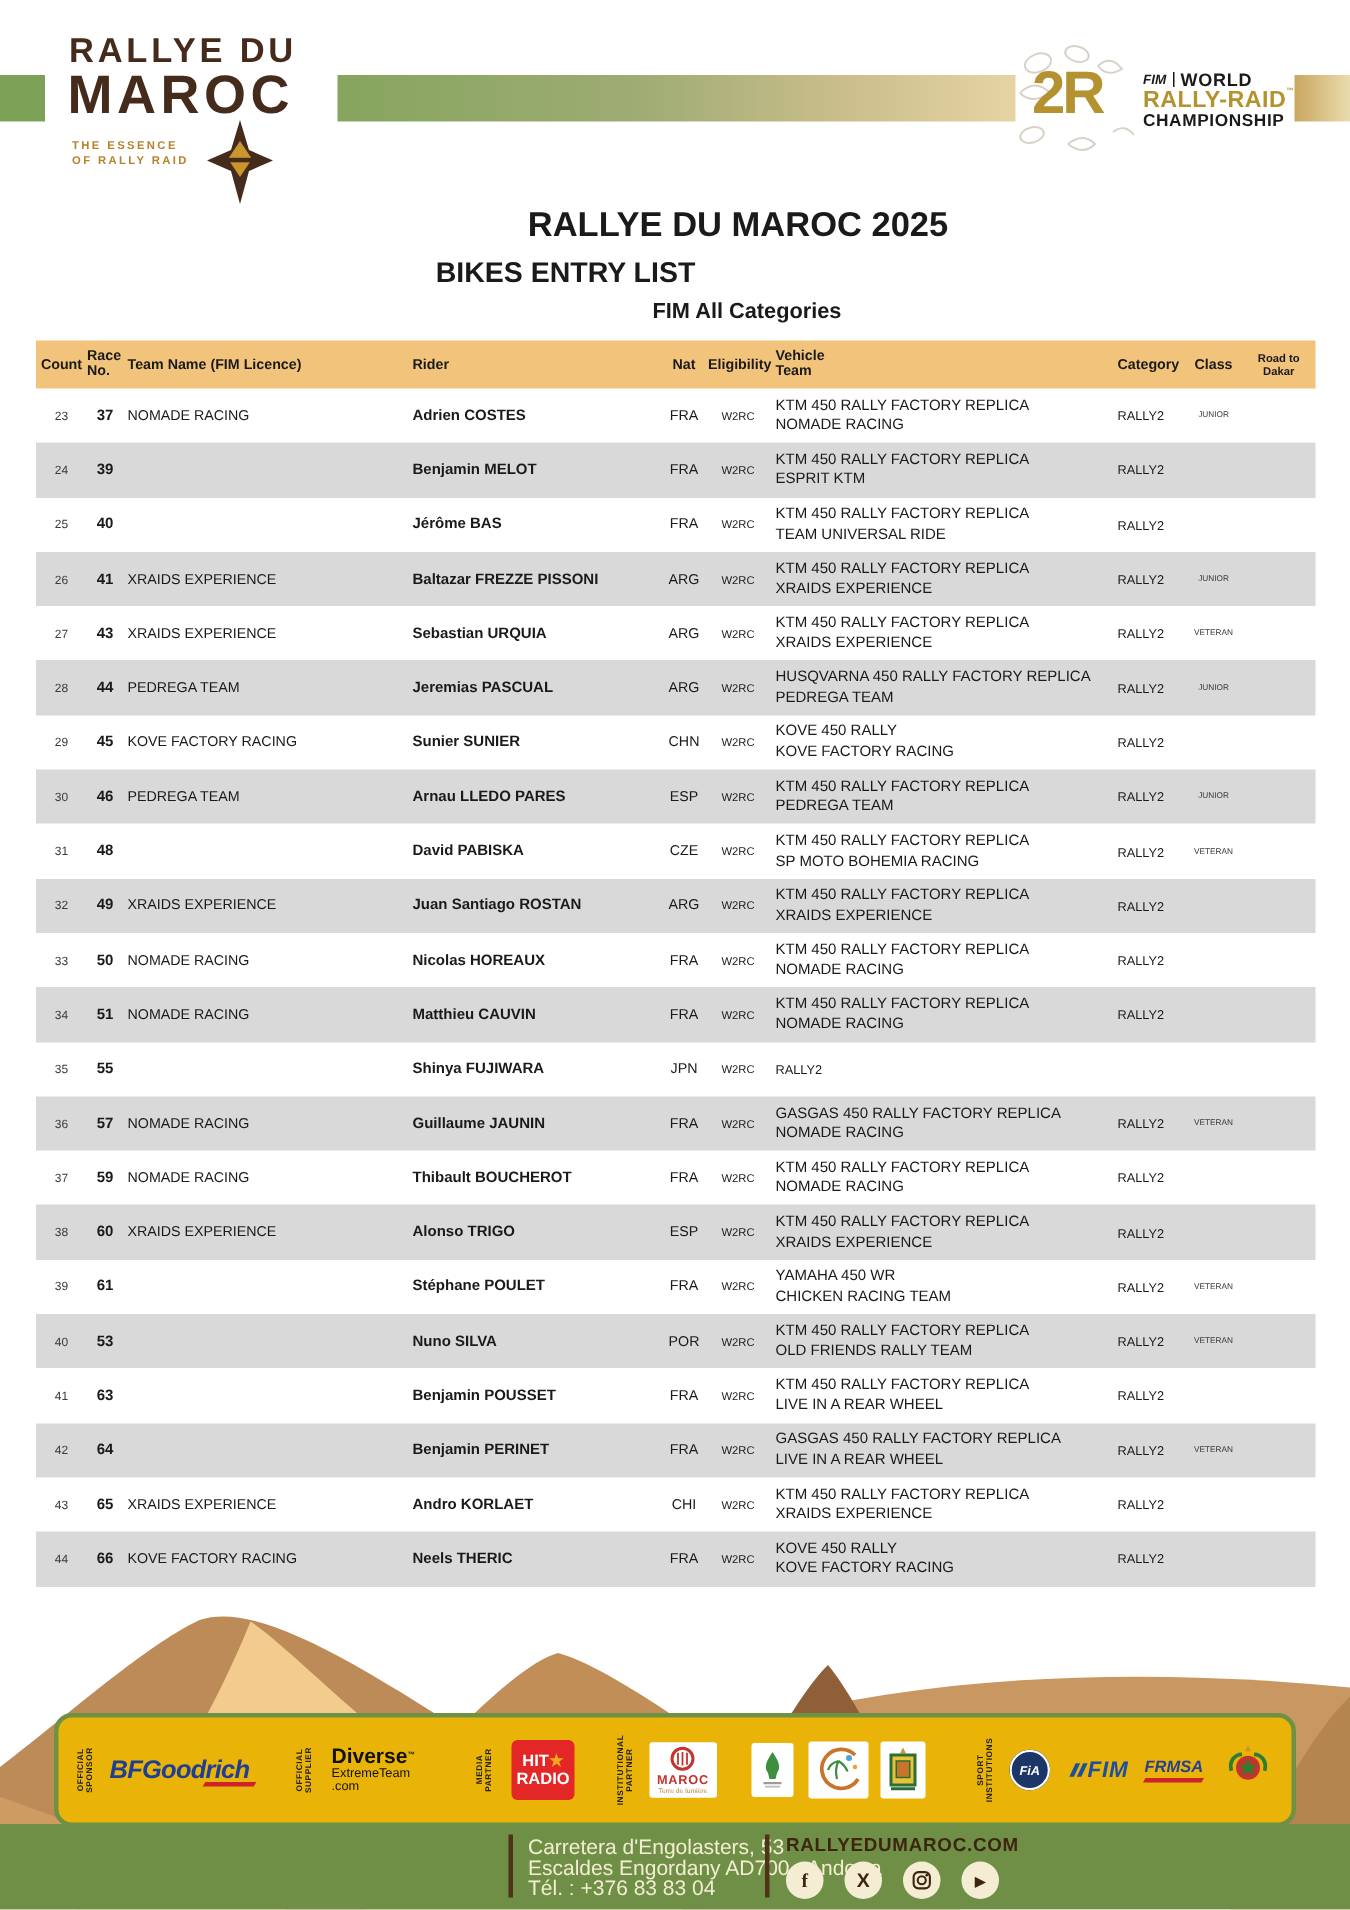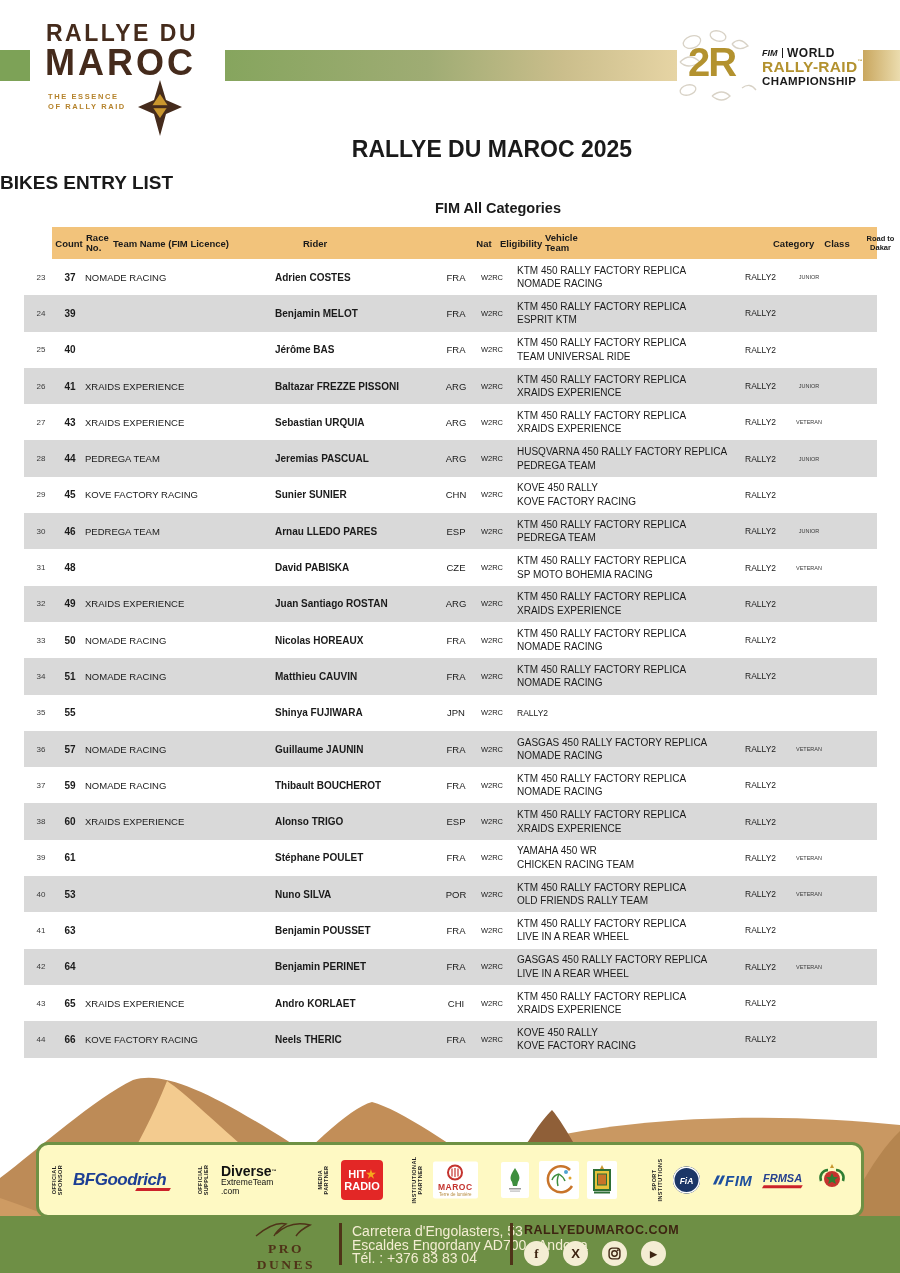--- a/index.html
+++ b/index.html
@@ -28,27 +28,27 @@
   .w2rc-row1{left:762px;top:46px;display:flex;align-items:center;gap:4px;}
   .w2rc-fim{font-size:9px;font-weight:800;font-style:italic;color:#1a1a1a;}
   .w2rc-sep{width:1.5px;height:10px;background:#1a1a1a;}
   .w2rc-world{font-size:12px;font-weight:800;color:#1a1a1a;letter-spacing:.5px;}
   .w2rc-rr{left:762px;top:58px;font-size:15.5px;font-weight:800;color:#B3922F;letter-spacing:.3px;}
   .w2rc-tm{font-size:5px;vertical-align:top;}
   .w2rc-champ{left:762px;top:75px;font-size:11.5px;font-weight:800;color:#1a1a1a;letter-spacing:.4px;}
 
   
   .title-main{left:0;top:136px;width:900px;text-align:center;font-size:23px;font-weight:800;padding-left:42px;}
-  .title-sub{left:0;top:172px;width:754px;font-size:19px;font-weight:800;}
+  .title-sub{left:0;top:172px;width:754px;text-align:center;font-size:19px;font-weight:800;}
   .title-cat{left:16px;top:200px;width:900px;text-align:center;font-size:14.5px;font-weight:800;padding-left:32px;}
 
   
   .entry-table{left:24px;top:227px;width:853px;}
   .tgrid{display:grid;grid-template-columns:34px 24px 190px 168px 32px 40px 228px 50px 38px 49px;align-items:center;}
-  .thead{background:#F2C37B;height:32px;font-weight:700;font-size:9.5px;margin-left:28px;}
+  .thead{background:#F2C37B;height:32px;font-weight:700;font-size:9.5px;}
   .thead .h-count{text-align:center;}
   .thead .h-race{line-height:10px;}
   .thead .h-team{padding-left:3px;}
   .thead .h-rider{padding-left:3px;}
   .thead .h-nat,.thead .h-elig,.thead .h-class{text-align:center;}
   .thead .h-vehicle{padding-left:5px;line-height:10px;}
   .thead .h-cat{padding-left:5px;}
   .thead .h-dakar{text-align:center;font-size:7.5px;}
   .trow{height:36.3px;}
   .trow.alt{background:#D9D9D9;}
@@ -59,21 +59,21 @@
   .c-nat{text-align:center;font-size:9.5px;}
   .c-elig{text-align:center;font-size:7.5px;}
   .c-vehicle{padding-left:5px;font-size:10px;line-height:13.5px;}
   .c-cat{padding-left:5px;font-size:8.5px;}
   .c-class{text-align:center;font-size:5.5px;color:#3a3a3a;}
 
   
   .dunes{left:0;top:1063px;}
 
   
-  .sponsor-panel{left:36px;top:1142px;width:828px;height:76px;background:#fef9c3;
+  .sponsor-panel{left:36px;top:1142px;width:828px;height:76px;background:#eab308;
     border:3px solid #6E9144;border-radius:12px;box-sizing:border-box;}
   .sp-item{position:absolute;top:50%;transform:translateY(-50%);}
   .vlabel{font-size:5.5px;font-weight:700;color:#222;letter-spacing:.4px;line-height:6px;
     writing-mode:vertical-rl;transform:translateY(-50%) rotate(180deg);text-align:center;}
   .bfg{font-size:17px;font-weight:800;font-style:italic;color:#1D3F94;letter-spacing:-.5px;}
   .bfg-red{position:absolute;right:-4px;bottom:-1px;width:34px;height:3px;background:#CC2229;transform:skewX(-30deg);}
   .diverse-l1{font-size:14px;font-weight:800;color:#111;line-height:13px;}
   .diverse-tm{font-size:5px;vertical-align:top;}
   .diverse-l2{font-size:8.5px;color:#111;line-height:9px;}
   .hitradio{width:42px;height:40px;background:#E32726;border-radius:4px;display:flex;flex-direction:column;
@@ -568,27 +568,20 @@
     <svg width="30" height="30" viewBox="0 0 30 30">
       <path d="M15 1 L17 5 L13 5 Z" fill="#C9962E"></path>
       <path d="M4 18 C2 12 6 7 11 7 M26 18 C28 12 24 7 19 7" stroke="#2E7D32" stroke-width="2.5" fill="none"></path>
       <circle cx="15" cy="16" r="8" fill="#C4332E"></circle>
       <path d="M15 10 L16.8 14 L21 14.3 L17.8 17 L18.9 21 L15 18.7 L11.1 21 L12.2 17 L9 14.3 L13.2 14 Z" fill="#2E7D32"></path>
     </svg>
   </div>
 </div>
 
 <div class="abs bottom-bar">
-  <div class="bb-item produnes">
-    <svg width="64" height="16" viewBox="0 0 64 16">
-      <path d="M2 15 C14 5 24 1 32 3 C26 7 22 11 20 15 M22 13 C32 3 44 1 56 4 C48 8 44 12 42 15" stroke="#4F3318" stroke-width="1.4" fill="none"></path>
-    </svg>
-    <div class="produnes-name">PRO DUNES</div>
-    
-  </div>
   <div class="bb-item bb-divider" style="left:339px;"></div>
   <div class="bb-item address pre">Carretera d'Engolasters, 53
 Escaldes Engordany AD700 - Andorra
 Tél. : +376 83 83 04</div>
   <div class="bb-item bb-divider" style="left:510px;"></div>
   <div class="bb-item website">RALLYEDUMAROC.COM</div>
   <div class="bb-item socials">
     <div class="soc">
         <span style="font-family:'Liberation Serif',serif;">f</span>
       </div>

